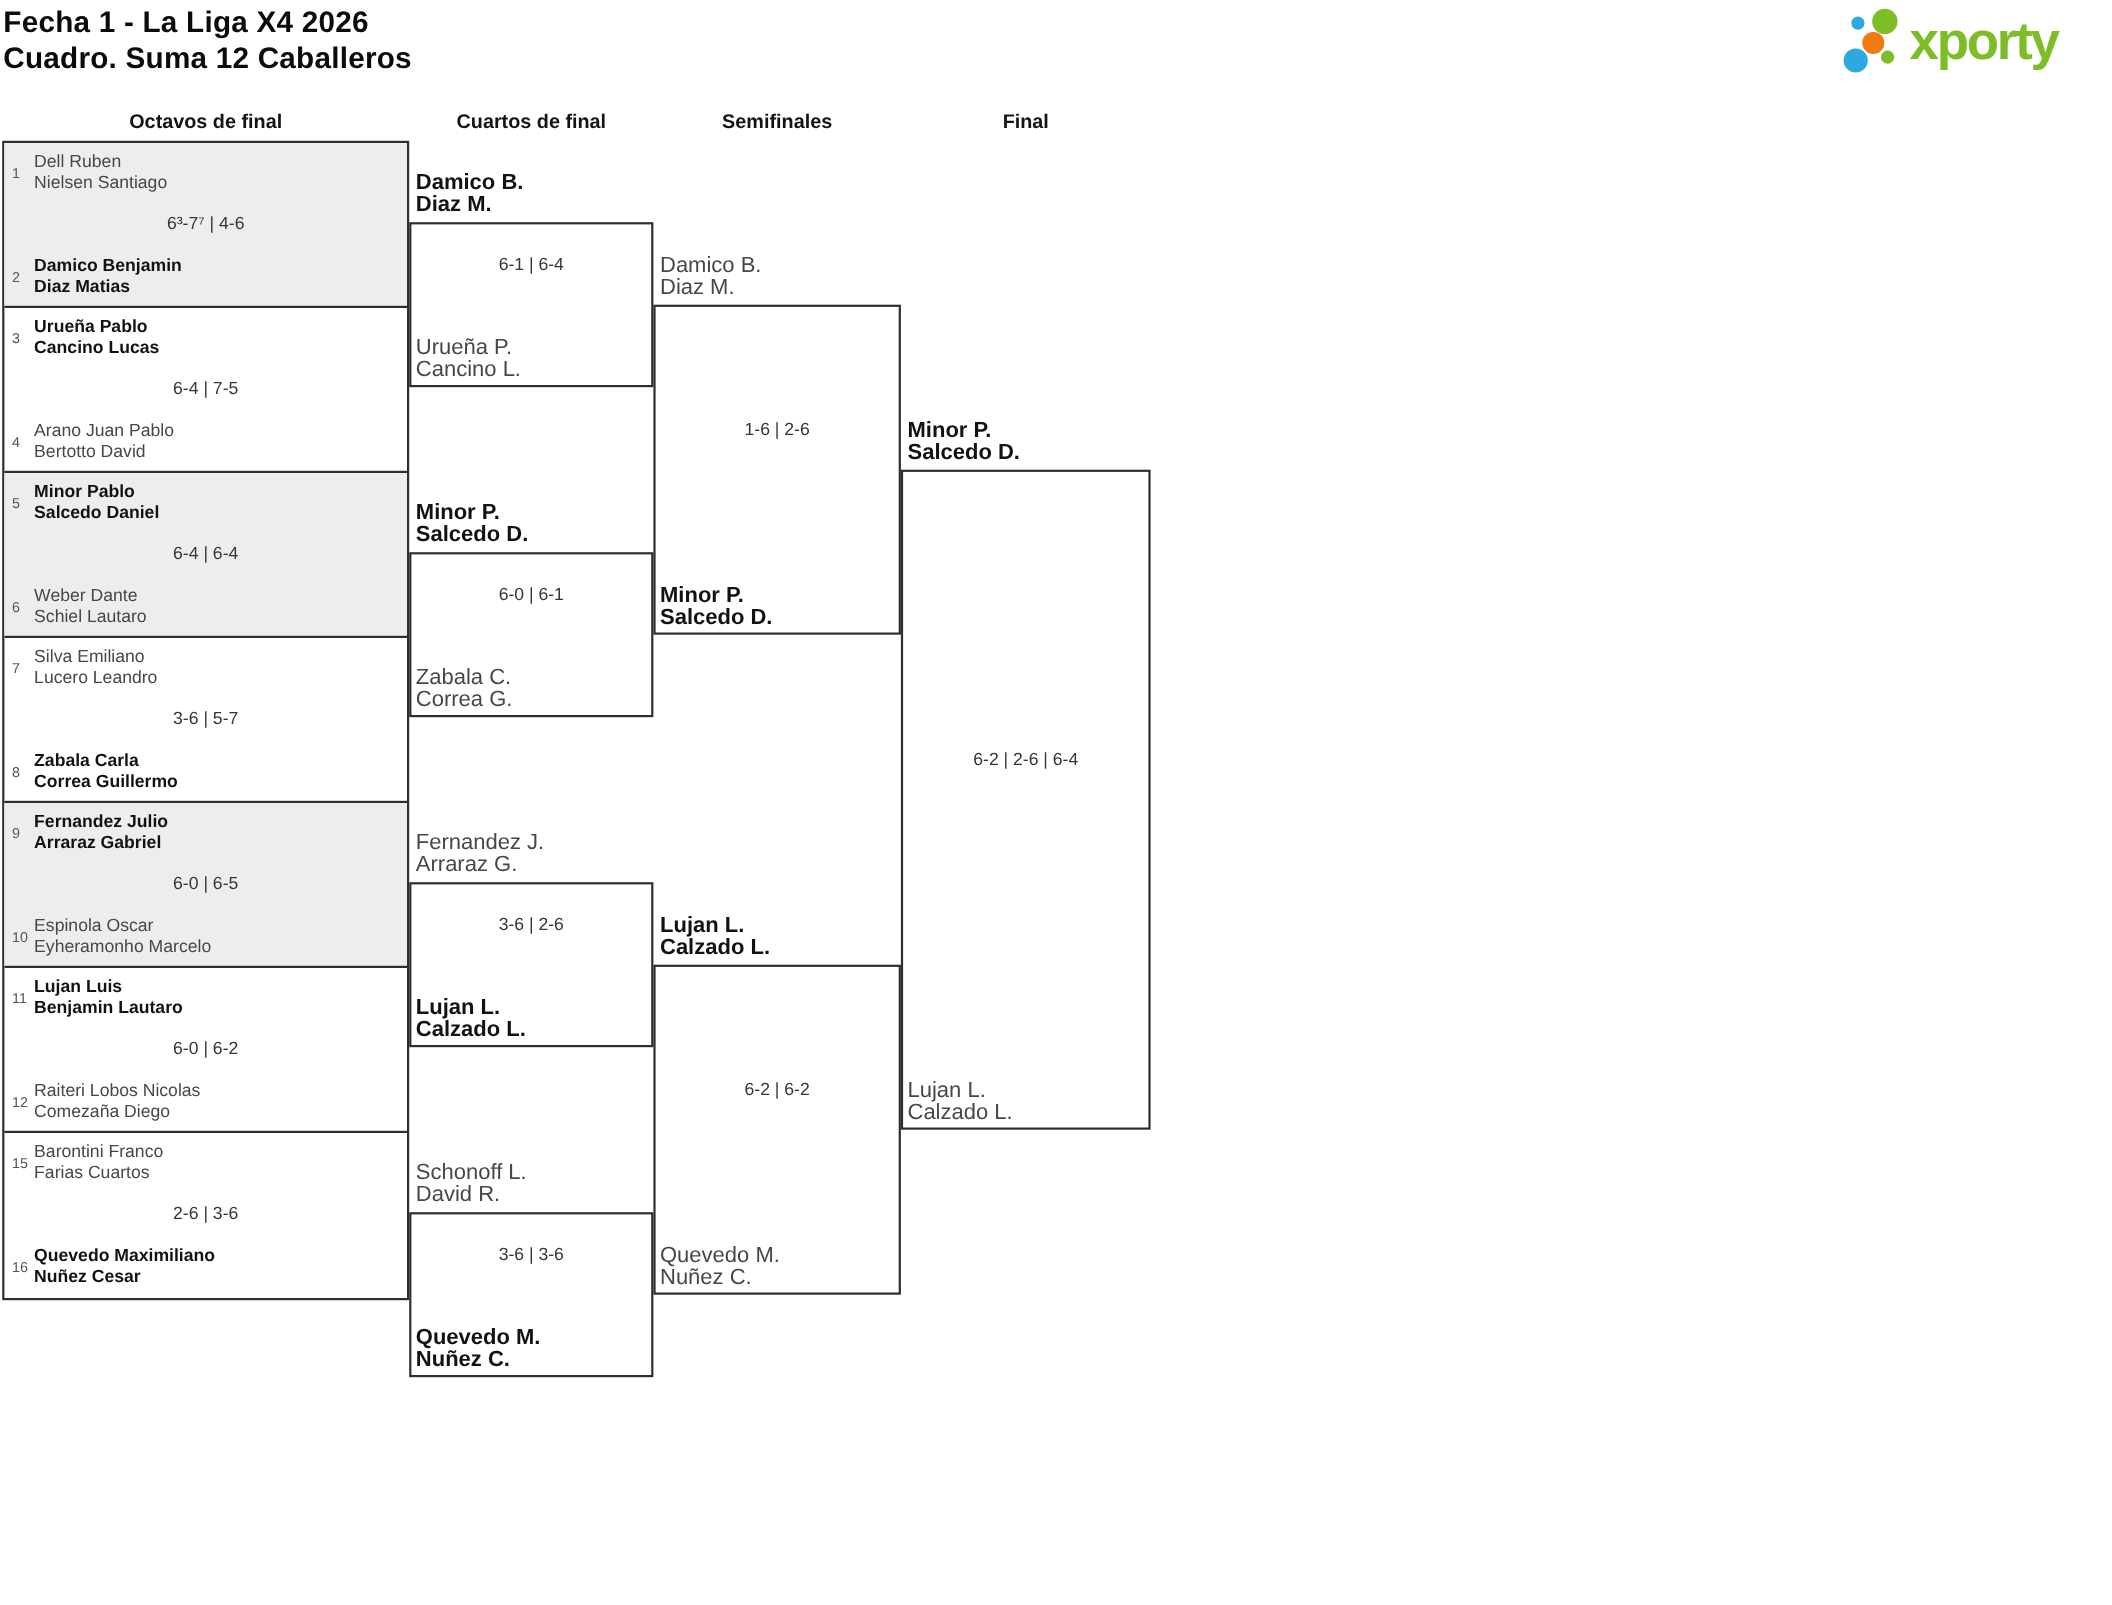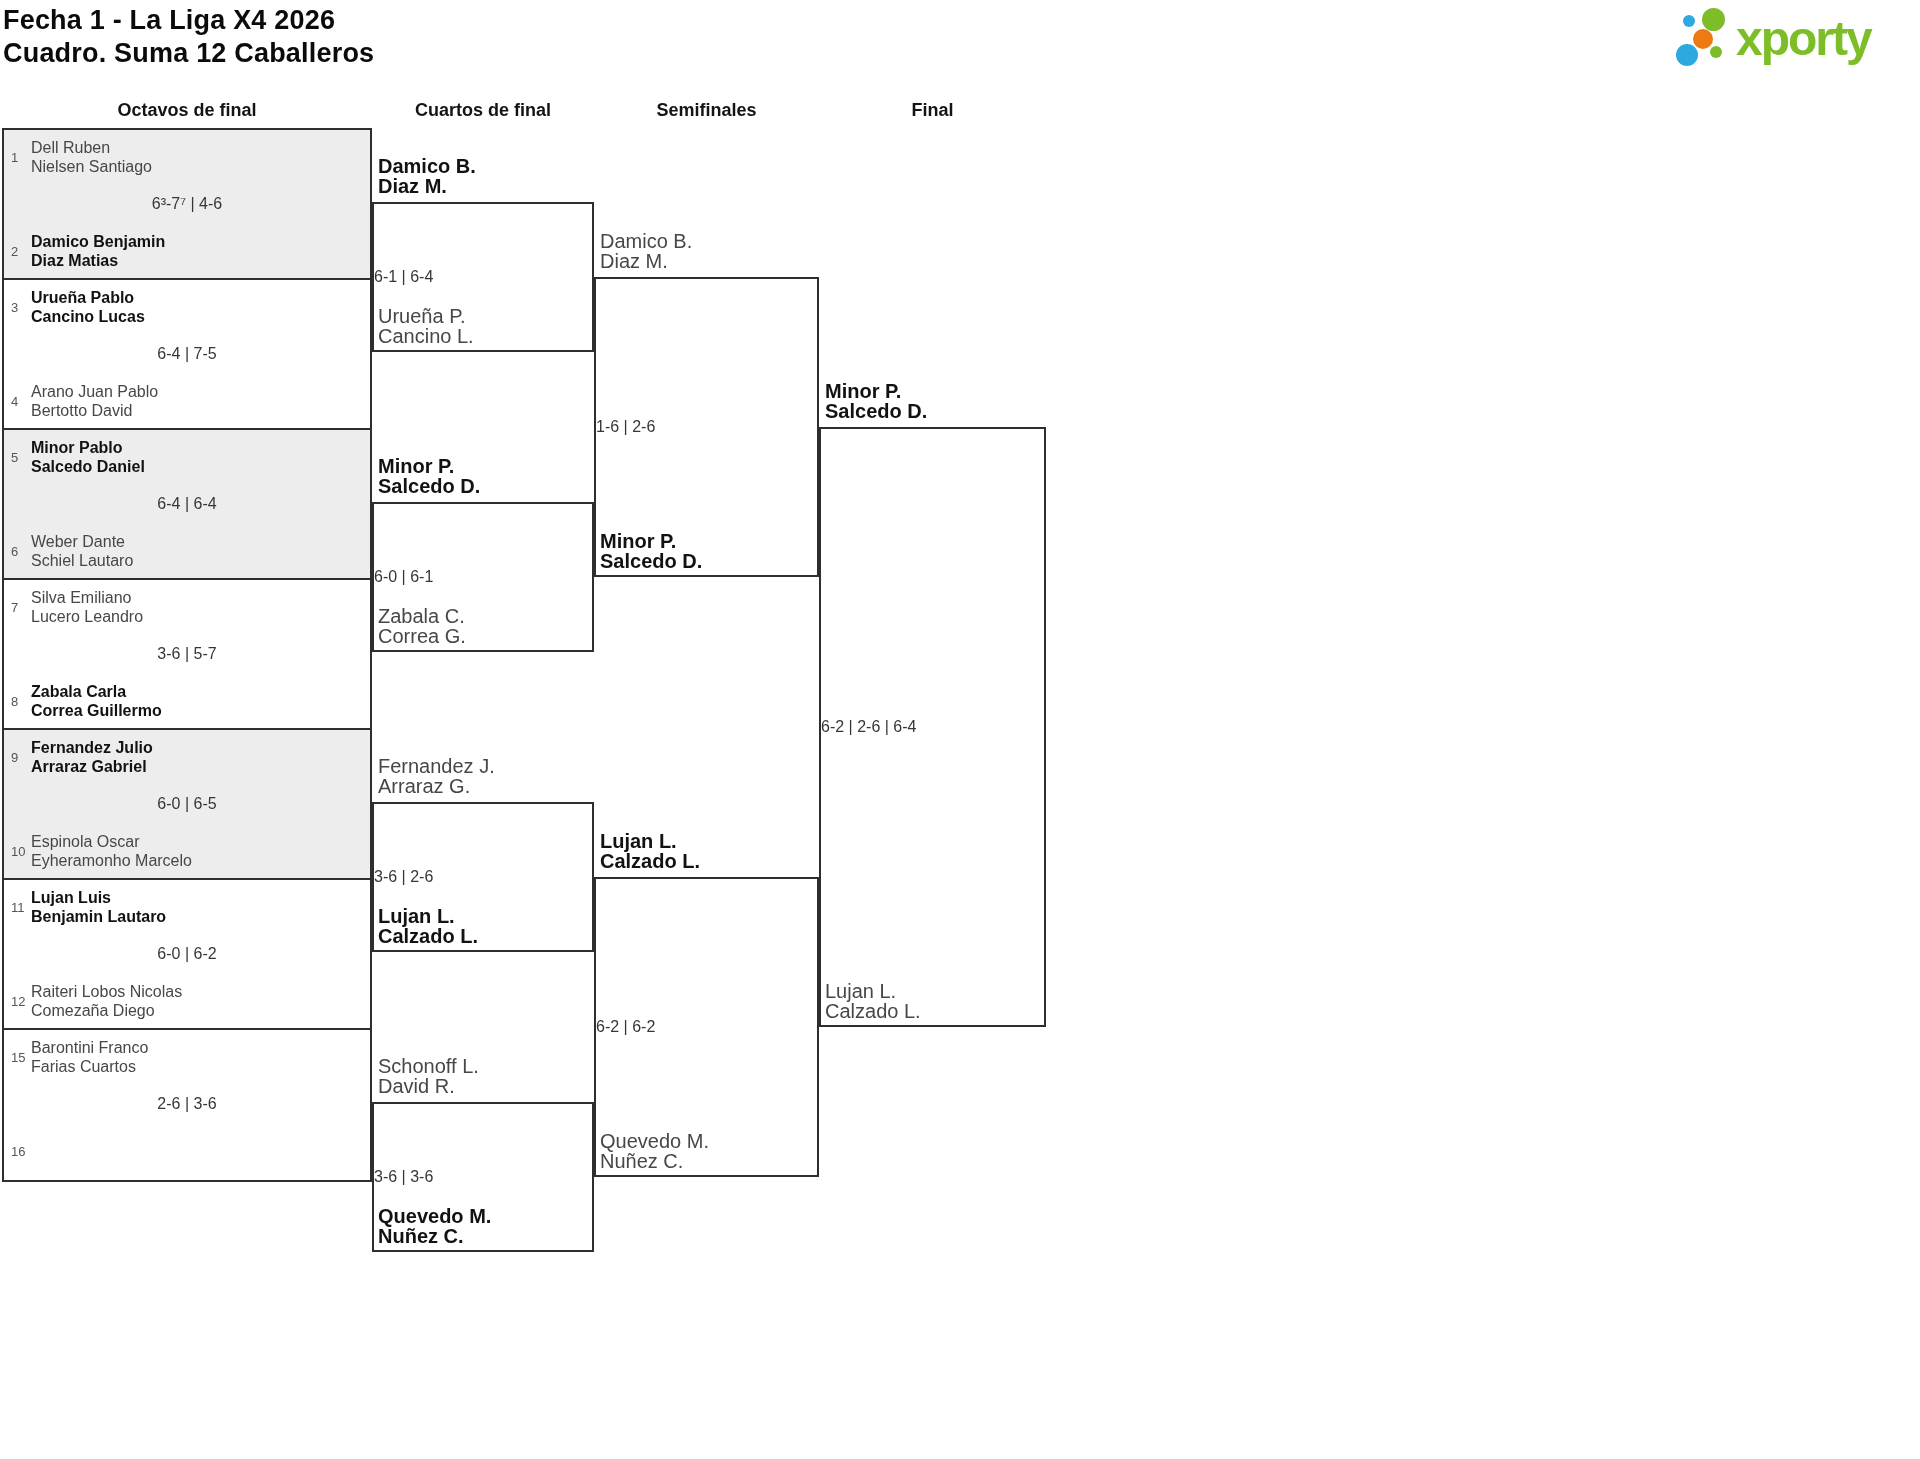--- a/index.html
+++ b/index.html
@@ -21,21 +21,21 @@
   .seed{position:absolute;left:7px;width:20px;font-size:13px;color:#555;line-height:15px;}
   .seed.st{top:20px;} .seed.sb{top:114px;}
   .team{position:absolute;left:27px;right:6px;font-size:16px;line-height:19px;}
   .team.t-top{top:8px;} .team.t-bottom{top:102px;}
   .team span{display:block;white-space:nowrap;}
   .winner{font-weight:700;color:#121212;}
   .loser{font-weight:400;color:#474747;}
   .oscore{position:absolute;left:0;right:0;top:64px;text-align:center;font-size:16px;color:#363636;line-height:20px;}
   
   .rbox{border:2px solid #2e2e2e;box-sizing:border-box;background:transparent;}
-  .rscore{position:absolute;left:0;right:0;font-size:16px;color:#363636;line-height:20px;margin-top:36px;}
+  .rscore{position:absolute;left:0;right:0;text-align:center;font-size:16px;color:#363636;line-height:20px;}
   .rlabel{font-size:20px;line-height:20px;}
   .rlabel span{display:block;white-space:nowrap;}
   
   .logo-dot{position:absolute;border-radius:50%;}
   .logo-word{position:absolute;left:1736px;top:13px;font-size:48px;font-weight:800;letter-spacing:-2px;line-height:52px;}
 </style>
 </head>
 <body>
 
 <div class="abs title" style="top:4px">Fecha 1 - La Liga X4 2026</div>
@@ -143,20 +143,24 @@
 
 
   <div class="match">
     <span class="seed st">15</span>
     <div class="team t-top loser">
       <span>Barontini Franco</span>
       <span>Farias Cuartos</span>
     </div>
     <div class="oscore">2-6 | 3-6</div>
     <span class="seed sb">16</span>
+    <div class="team t-bottom winner">
+      <span>Quevedo Maximiliano</span>
+      <span>Nuñez Cesar</span>
+    </div>
   </div>
 
 </div>
 
 <div class="abs rbox" style="left:372px;top:202px;width:222px;height:150px">
   <div class="rscore" style="top:27px">6-1 | 6-4</div>
 </div>
 <div class="abs rlabel winner" style="left:378px;top:156px">
   <span>Damico B.</span>
   <span>Diaz M.</span>

